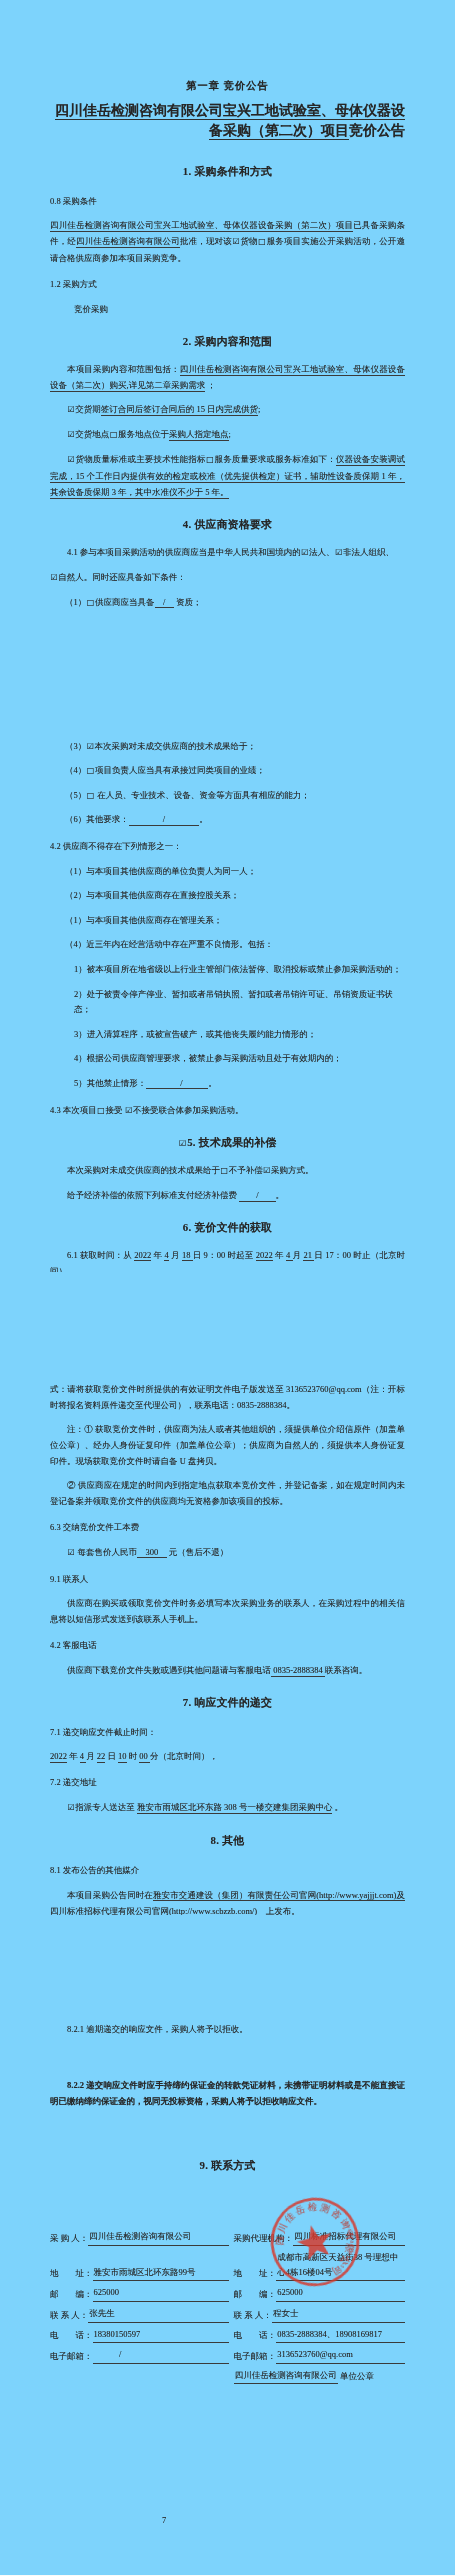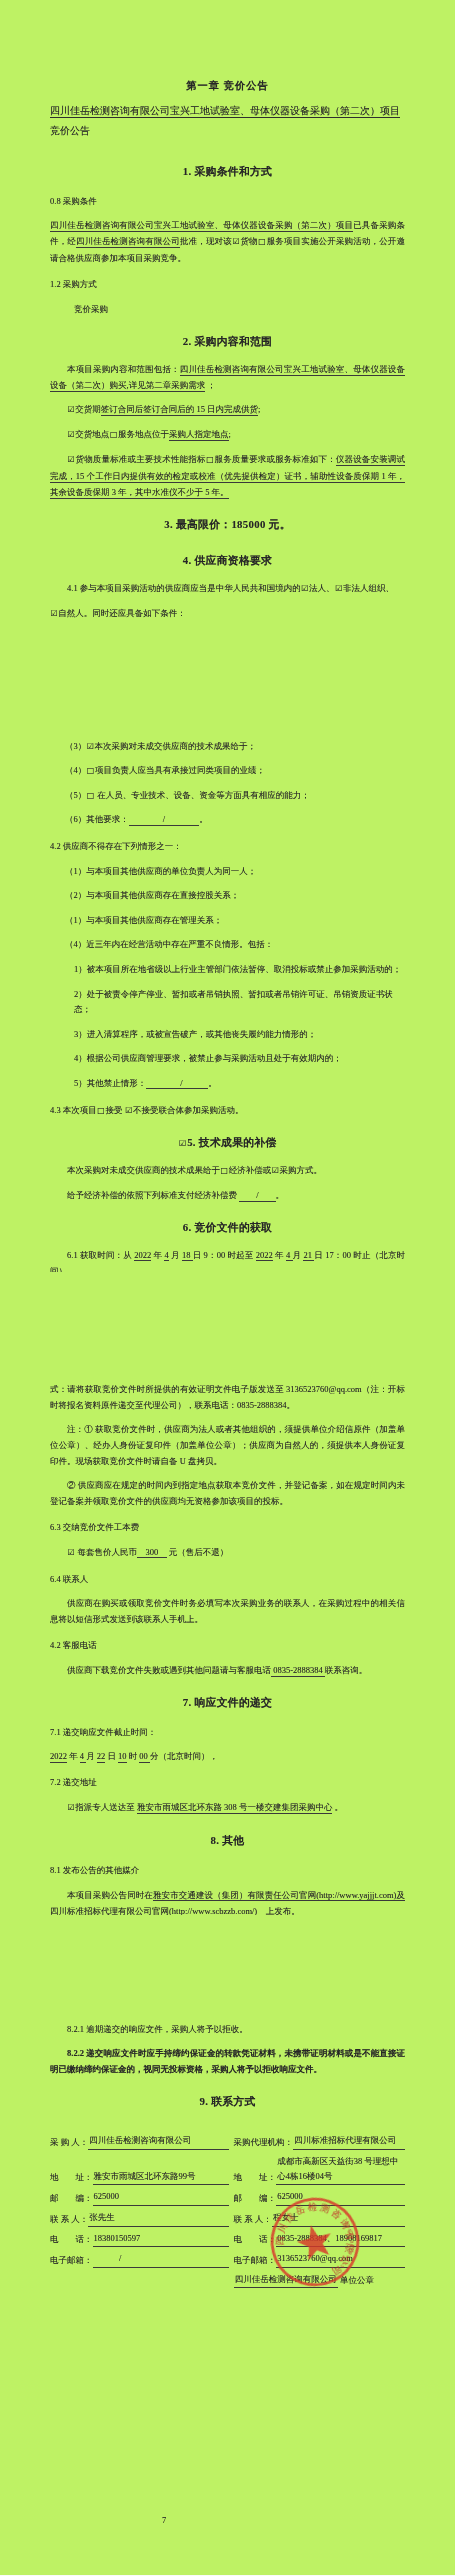--- a/index.html
+++ b/index.html
@@ -1,26 +1,26 @@
 <!DOCTYPE html>
 <html style="font-size:9px"><head>
 <meta charset="utf-8">
 <style>
   html,body{margin:0;padding:0;background:#fbfbfa;}
-  #doc{width:455px;margin:0 auto;background:#bef264;color:#262626;
+  #doc{width:455px;margin:0 auto;background:#7dd3fc;color:#262626;
        font-family:"Liberation Serif","DejaVu Serif",serif;}
   .page{position:relative;display:flex;flex-direction:column;box-sizing:border-box;
         width:455px;padding-left:50px;padding-right:50px;overflow:hidden;
         text-shadow:0 0 0.3px rgba(50,50,50,.45);}
   .pg1{height:629px;padding-top:0;}
   .pg2{height:643px;padding-top:105px;}
   .pg3{height:643px;padding-top:105px;}
-  .pg4{height:660px;padding-top:102px;}
+  .pg4{height:660px;padding-top:102px;gap:32px;}
   .chapter{text-align:center;font-weight:bold;font-size:10.2px;margin:79px 0 5.7px;letter-spacing:1.1px;}
-  .title{text-align:left;font-weight:normal;font-size:10px;line-height:20.5px;margin:2.3px 0 9px;}
+  .title{text-align:right;font-weight:bold;font-size:14px;line-height:20.5px;margin:2.3px 0 9px;}
   .title .u{border-bottom:1.1px solid #2e2e2e;}
   .h1{font-size:10.8px;font-weight:bold;margin:13.7px 0 8px;letter-spacing:0.3px;text-align:center;}
   .h2{font-size:8.5px;margin:9px 0 5.7px;}
   .p{font-size:8.5px;line-height:16px;text-align:justify;margin:4px 0;}
   .ti{text-indent:2em;}
   .li{font-size:8.5px;line-height:15.4px;margin:4.6px 0;}
   .lv1{padding-left:15px;}
   .lv2{padding-left:24px;}
   .b{font-weight:bold;}
   .u{border-bottom:0.6px solid #3a3a3a;padding-bottom:0.6px;}
@@ -49,21 +49,20 @@
       <div class="h1"><span>1. 采购条件和方式</span></div>
       <div class="h2"><span>0.8 采购条件</span></div>
       <div class="p"><span class="u">四川佳岳检测咨询有限公司宝兴工地试验室、母体仪器设备采购（第二次）项目</span><span>已具备采购条件，经</span><span class="u">四川佳岳检测咨询有限公司</span><span>批准，现对该</span><span class="cb">☑</span><span>货物</span><span class="cb">□</span><span>服务项目实施公开采购活动，公开邀请合格供应商参加本项目采购竞争。</span></div>
       <div class="h2"><span>1.2 采购方式</span></div>
       <div class="li lv2"><span>竞价采购</span></div>
       <div class="h1"><span>2. 采购内容和范围</span></div>
       <div class="p ti"><span>本项目采购内容和范围包括：</span><span class="u">四川佳岳检测咨询有限公司宝兴工地试验室、母体仪器设备设备（第二次）购买,详见第二章采购需求</span><span> ；</span></div>
       <div class="p ti"><span class="cb">☑</span><span>交货期</span><span class="u">签订合同后签订合同后的 15 日内完成供货</span><span>;</span></div>
       <div class="p ti"><span class="cb">☑</span><span>交货地点</span><span class="cb">□</span><span>服务地点位于</span><span class="u">采购人指定地点</span><span>;</span></div>
       <div class="p ti"><span class="cb">☑</span><span>货物质量标准或主要技术性能指标</span><span class="cb">□</span><span>服务质量要求或服务标准如下：</span><span class="u">仪器设备安装调试完成，15 个工作日内提供有效的检定或校准（优先提供检定）证书，辅助性设备质保期 1 年，其余设备质保期 3 年，其中水准仪不少于 5 年。</span></div>
-      <div class="h1"><span>3.  最高限价：185000 元。</span></div>
       <div class="h1"><span>4.  供应商资格要求</span></div>
       <div class="p ti"><span>4.1 参与本项目采购活动的供应商应当是中华人民共和国境内的</span><span class="cb">☑</span><span>法人、</span><span class="cb">☑</span><span>非法人组织、</span></div>
       <div class="p"><span class="cb">☑</span><span>自然人。同时还应具备如下条件：</span></div>
       <div class="li lv1"><span>（1）</span><span class="cb">□</span><span>供应商应当具备</span><span class="u">　/　</span><span> 资质；</span></div>
     </div>
     <div class="page pg2">
       <div class="li lv1"><span>（3）</span><span class="cb">☑</span><span>本次采购对未成交供应商的技术成果给于；</span></div>
       <div class="li lv1"><span>（4）</span><span class="cb">□</span><span>项目负责人应当具有承接过同类项目的业绩；</span></div>
       <div class="li lv1"><span>（5）</span><span class="cb">□</span><span> 在人员、专业技术、设备、资金等方面具有相应的能力；</span></div>
       <div class="li lv1"><span>（6）其他要求：</span><span class="u">　　　　/　　　　</span><span>。</span></div>
@@ -72,32 +71,32 @@
       <div class="li lv1"><span>（2）与本项目其他供应商存在直接控股关系；</span></div>
       <div class="li lv1"><span>（1）与本项目其他供应商存在管理关系；</span></div>
       <div class="li lv1"><span>（4）近三年内在经营活动中存在严重不良情形。包括：</span></div>
       <div class="li lv2"><span>1）被本项目所在地省级以上行业主管部门依法暂停、取消投标或禁止参加采购活动的；</span></div>
       <div class="li lv2"><span>2）处于被责令停产停业、暂扣或者吊销执照、暂扣或者吊销许可证、吊销资质证书状态；</span></div>
       <div class="li lv2"><span>3）进入清算程序，或被宣告破产，或其他丧失履约能力情形的；</span></div>
       <div class="li lv2"><span>4）根据公司供应商管理要求，被禁止参与采购活动且处于有效期内的；</span></div>
       <div class="li lv2"><span>5）其他禁止情形：</span><span class="u">　　　　/　　　</span><span>。</span></div>
       <div class="h2"><span>4.3 本次项目</span><span class="cb">□</span><span>接受 </span><span class="cb">☑</span><span>不接受联合体参加采购活动。</span></div>
       <div class="h1"><span class="cb">☑</span><span>5. 技术成果的补偿</span></div>
-      <div class="p ti"><span>本次采购对未成交供应商的技术成果给于</span><span class="cb">□</span><span>经济补偿或</span><span class="cb">☑</span><span>采购方式。</span></div>
+      <div class="p ti"><span>本次采购对未成交供应商的技术成果给于</span><span class="cb">□</span><span>不予补偿</span><span class="cb">☑</span><span>采购方式。</span></div>
       <div class="p ti"><span>给予经济补偿的依照下列标准支付经济补偿费 </span><span class="u">　　/　　</span><span>。</span></div>
       <div class="h1"><span>6. 竞价文件的获取</span></div>
       <div class="p ti"><span>6.1 获取时间：从 </span><span class="u">2022</span><span> 年 </span><span class="u">4</span><span> 月 </span><span class="u"> 18 </span><span> 日 9：00 时起至 </span><span class="u">2022</span><span> 年 </span><span class="u"> 4 </span><span> 月 </span><span class="u"> 21 </span><span> 日 17：00 时止（北京时间）</span></div>
     </div>
     <div class="page pg3">
       <div class="p"><span>式：请将获取竞价文件时所提供的有效证明文件电子版发送至 3136523760@qq.com（注：开标时将报名资料原件递交至代理公司），联系电话：0835-2888384。</span></div>
       <div class="p ti"><span>注：① 获取竞价文件时，供应商为法人或者其他组织的，须提供单位介绍信原件（加盖单位公章）、经办人身份证复印件（加盖单位公章）；供应商为自然人的，须提供本人身份证复印件。现场获取竞价文件时请自备 U 盘拷贝。</span></div>
       <div class="p ti"><span>② 供应商应在规定的时间内到指定地点获取本竞价文件，并登记备案，如在规定时间内未登记备案并领取竞价文件的供应商均无资格参加该项目的投标。</span></div>
       <div class="h2"><span>6.3 交纳竞价文件工本费</span></div>
       <div class="p ti"><span class="cb">☑</span><span> 每套售价人民币</span><span class="u">　300　</span><span> 元（售后不退）</span></div>
-      <div class="h2"><span>6.4 联系人</span></div>
+      <div class="h2"><span>9.1 联系人</span></div>
       <div class="p ti"><span>供应商在购买或领取竞价文件时务必填写本次采购业务的联系人，在采购过程中的相关信息将以短信形式发送到该联系人手机上。</span></div>
       <div class="h2"><span>4.2 客服电话</span></div>
       <div class="p ti"><span>供应商下载竞价文件失败或遇到其他问题请与客服电话</span><span class="u"> 0835-2888384 </span><span>联系咨询。</span></div>
       <div class="h1"><span>7.  响应文件的递交</span></div>
       <div class="h2"><span>7.1 递交响应文件截止时间：</span></div>
       <div class="p"><span class="u">2022</span><span> 年 </span><span class="u"> 4 </span><span> 月 </span><span class="u">22</span><span> 日 </span><span class="u">10</span><span> 时 </span><span class="u"> 00 </span><span> 分（北京时间），</span></div>
       <div class="h2"><span>7.2 递交地址</span></div>
       <div class="p ti"><span class="cb">☑</span><span>指派专人送达至 </span><span class="u">雅安市雨城区北环东路 308 号一楼交建集团采购中心</span><span> 。</span></div>
       <div class="h1"><span>8.  其他</span></div>
       <div class="h2"><span>8.1 发布公告的其他媒介</span></div>

